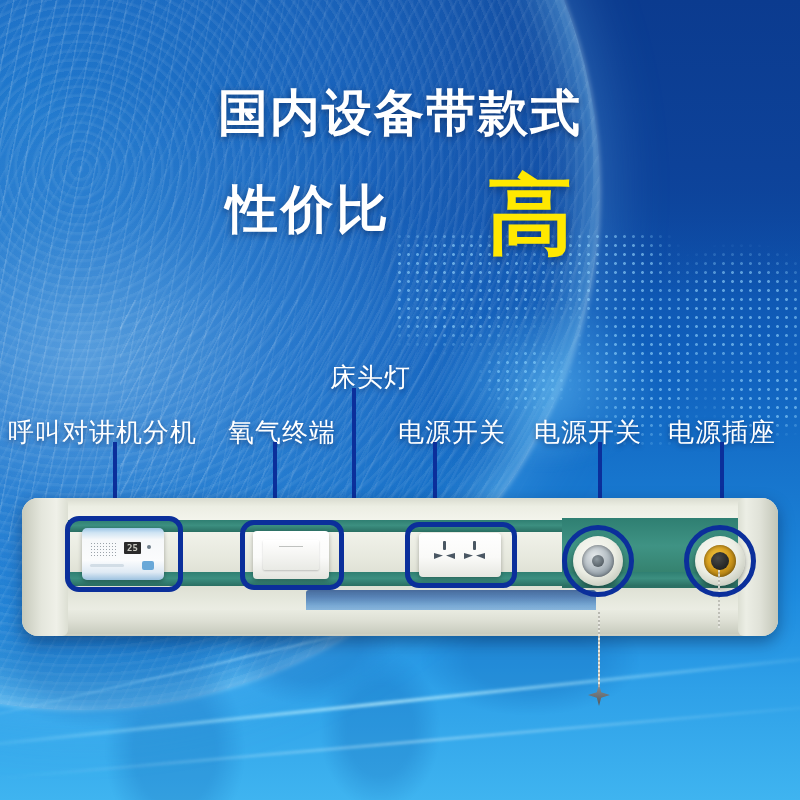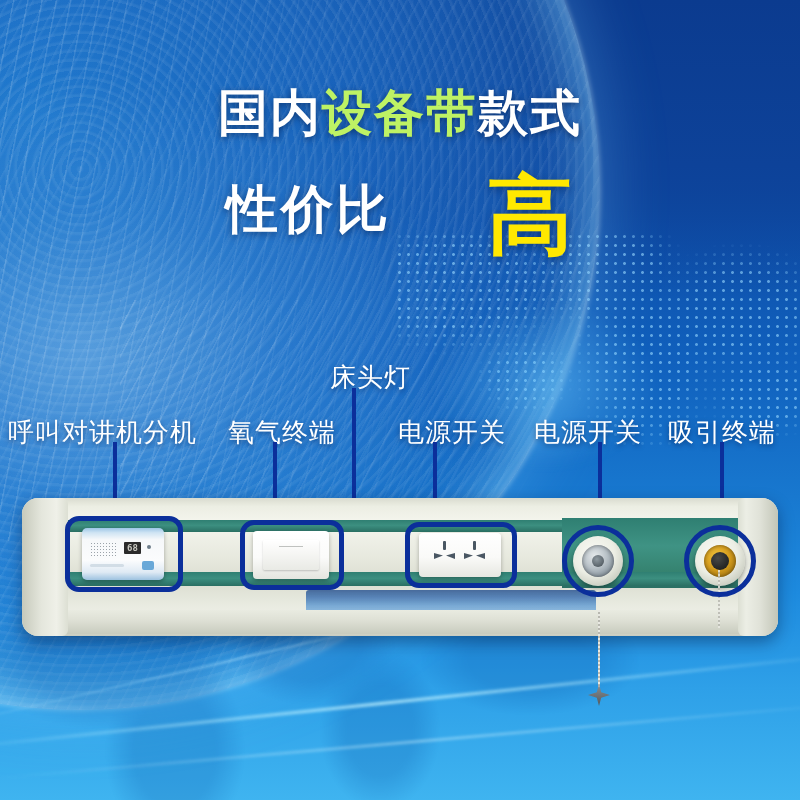--- a/index.html
+++ b/index.html
@@ -151,21 +151,21 @@
   .headline{
     position:absolute; left:0; top:88px; width:800px;
     text-align:center; line-height:1;
     font-weight:bold; letter-spacing:2px;
   }
   .hl1{
     font-size:50px; color:#ffffff;
     text-shadow:0 2px 6px rgba(0,20,60,.55);
     display:inline-block;
   }
-  .hl1 .hi{ color:#bef264;text-align:right; }
+  .hl1 .hi{ color:#ffffff;text-align:right; }
   .hl2row{
     position:absolute; left:0; top:163px; width:800px;
     display:flex; align-items:flex-end; justify-content:center; gap:96px;
   }
   .hl2{
     font-size:52px; font-weight:bold; color:#ffffff; letter-spacing:3px;
     text-shadow:0 2px 7px rgba(0,20,60,.5);
   }
   .hl3{
     font-size:86px; font-weight:bold; color:#ffe800; letter-spacing:1px;
@@ -387,21 +387,21 @@
   <div class="hl2row">
     <span class="hl2">性价比</span>
     <span class="hl3">高</span>
   </div>
 
   <div class="label" style="left:8px;  top:415px;">呼叫对讲机分机</div>
   <div class="label" style="left:228px;top:415px;">氧气终端</div>
   <div class="label" style="left:330px;top:360px;">床头灯</div>
   <div class="label" style="left:398px;top:415px;">电源开关</div>
   <div class="label" style="left:534px;top:415px;">电源开关</div>
-  <div class="label" style="left:668px;top:415px;">吸引终端</div>
+  <div class="label" style="left:668px;top:415px;">电源插座</div>
 
   <div class="leader" style="left:113px;top:442px;height:90px;"></div>
   <div class="leader" style="left:273px;top:442px;height:91px;"></div>
   <div class="leader" style="left:352px;top:388px;height:222px;"></div>
   <div class="leader" style="left:433px;top:442px;height:93px;"></div>
   <div class="leader" style="left:598px;top:442px;height:103px;"></div>
   <div class="leader" style="left:720px;top:442px;height:103px;"></div>
 
   <div id="panel">
     <div class="panel-body"></div>
@@ -410,21 +410,21 @@
     <div class="teal-field"></div>
     <div class="stripe stripe-bot"></div>
     <div class="refl-band"></div>
     <div class="panel-bottom-lip"></div>
     <div class="panel-cap-l"></div>
     <div class="panel-cap-r"></div>
   </div>
 
   <div class="intercom">
     <div class="ic-grille"></div>
-    <div class="ic-lcd">68</div>
+    <div class="ic-lcd">25</div>
     <div class="ic-led"></div>
     <div class="ic-btn"></div>
     <div class="ic-slot"></div>
   </div>
 
   <div class="switchplate">
     <div class="rocker"></div>
   </div>
 
   <div class="socketplate">

